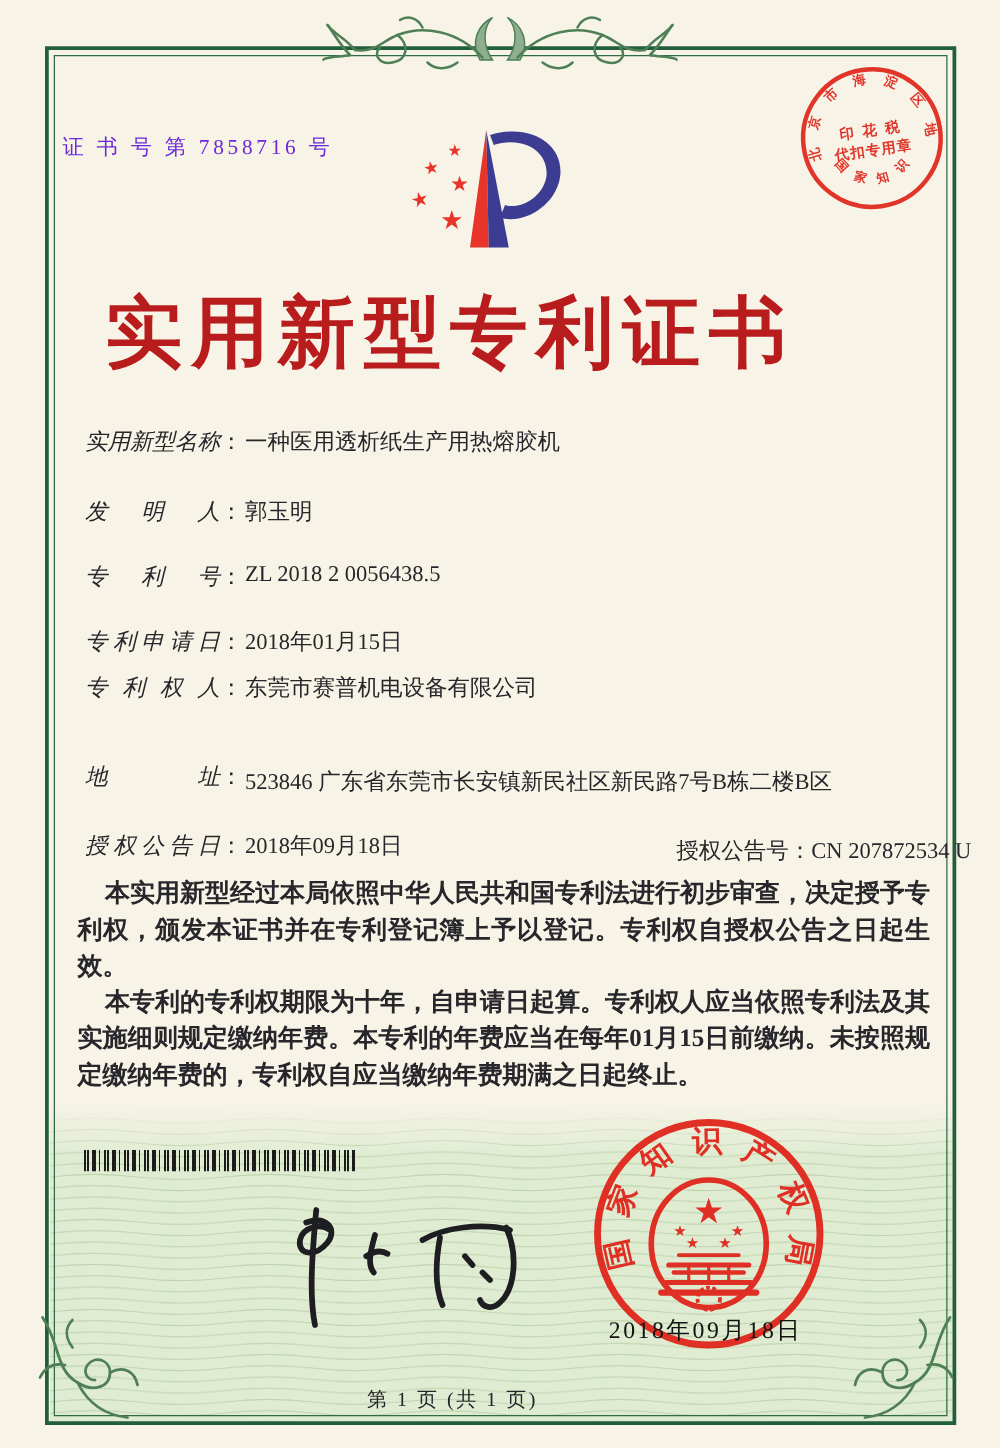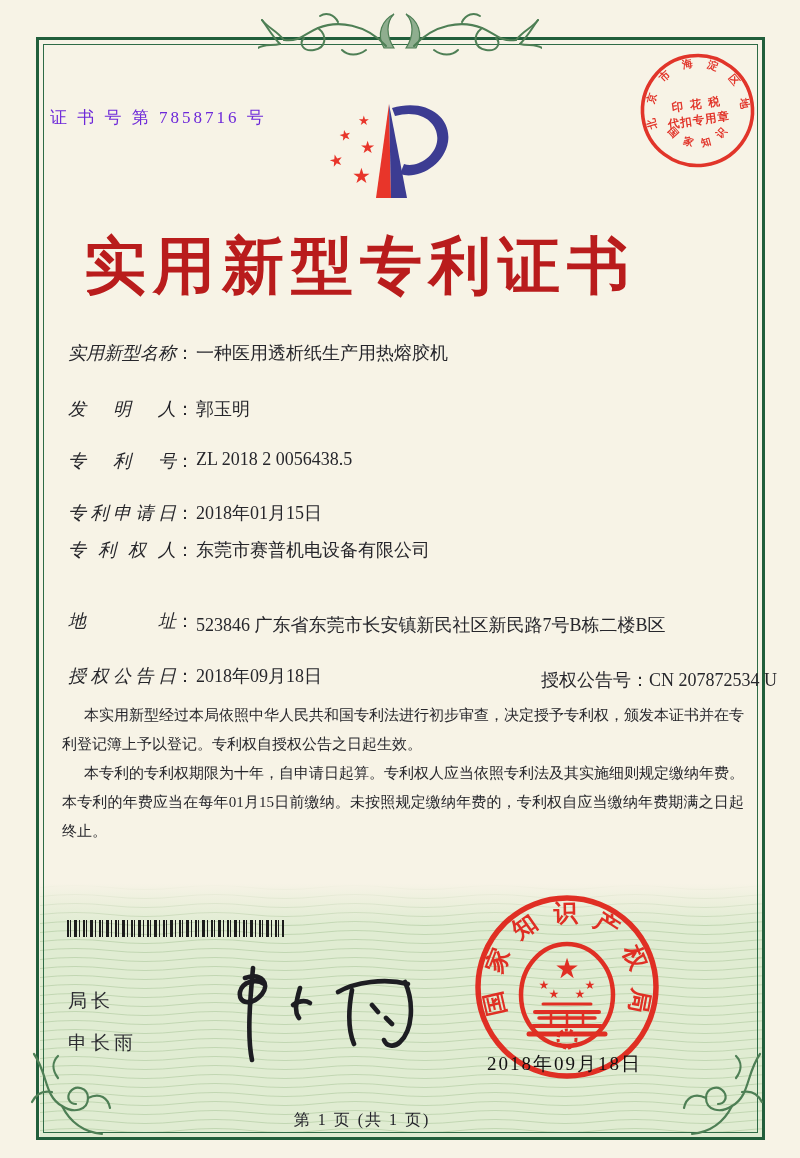--- a/index.html
+++ b/index.html
@@ -25,22 +25,22 @@
 
   .star{position:absolute;color:#e8352a;line-height:1;}
 
   .frow{position:absolute;left:68px;font-size:18px;white-space:nowrap;}
   .flabel{display:inline-block;width:108px;text-align:justify;text-align-last:justify;vertical-align:top;font-style:italic;}
   .fcolon{display:inline-block;width:20px;vertical-align:top;}
   .fval{display:inline-block;vertical-align:top;}
   .addr .fval{white-space:normal;width:556px;line-height:33px;}
   .grant-right{position:absolute;left:425px;top:4px;margin-left:48px;}
 
-  .bodytext{position:absolute;left:62px;top:701px;width:682px;font-size:15px;
-            line-height:29px;text-align:justify;}
+  .bodytext{position:absolute;left:62px;top:701px;width:682px;font-size:20px;
+            line-height:29px;text-align:justify;font-weight:bold;}
   .bodytext p{margin:0;text-indent:22px;}
 
   .barcode{position:absolute;left:67px;top:920px;width:217px;height:17px;
     background:repeating-linear-gradient(90deg,#1c1c1c 0 2px,transparent 2px 3px,
       #1c1c1c 3px 4px,transparent 4px 7px,#1c1c1c 7px 10px,transparent 10px 12px,
       #1c1c1c 12px 13px,transparent 13px 16px);}
 
   .signer{position:absolute;left:68px;top:988px;font-size:19px;
           font-family:"Liberation Sans","DejaVu Sans",sans-serif;color:#2b2b30;}
   .signer div{margin-bottom:16px;letter-spacing:4px;}
@@ -177,24 +177,20 @@
     </span>
   </div>
 
   <div class="bodytext">
     <p>本实用新型经过本局依照中华人民共和国专利法进行初步审查，决定授予专利权，颁发本证书并在专利登记簿上予以登记。专利权自授权公告之日起生效。</p>
     <p>本专利的专利权期限为十年，自申请日起算。专利权人应当依照专利法及其实施细则规定缴纳年费。本专利的年费应当在每年01月15日前缴纳。未按照规定缴纳年费的，专利权自应当缴纳年费期满之日起终止。</p>
   </div>
 
   <div class="barcode"></div>
 
-  <div class="signer">
-    <div>局长</div>
-    <div>申长雨</div>
-  </div>
 
   <svg class="sig-svg" width="245" height="115" viewBox="0 0 245 115">
     <g stroke="#1d1d22" fill="none" stroke-width="4.6" stroke-linecap="round">
       <path d="M50,26 C67,20 75,32 67,42 C57,54 43,52 45,40 C47,30 61,26 69,32"></path>
       <path d="M58,16 C55,48 52,84 57,108"></path>
       <path d="M105,36 C101,50 99,60 104,66"></path>
       <path d="M98,53 C104,49 110,48 115,51"></path>
       <path d="M143,40 C160,30 190,26 213,32"></path>
       <path d="M157,38 C153,60 153,78 159,92"></path>
       <path d="M210,30 C219,50 218,78 205,90 C199,96 191,94 189,88"></path>

